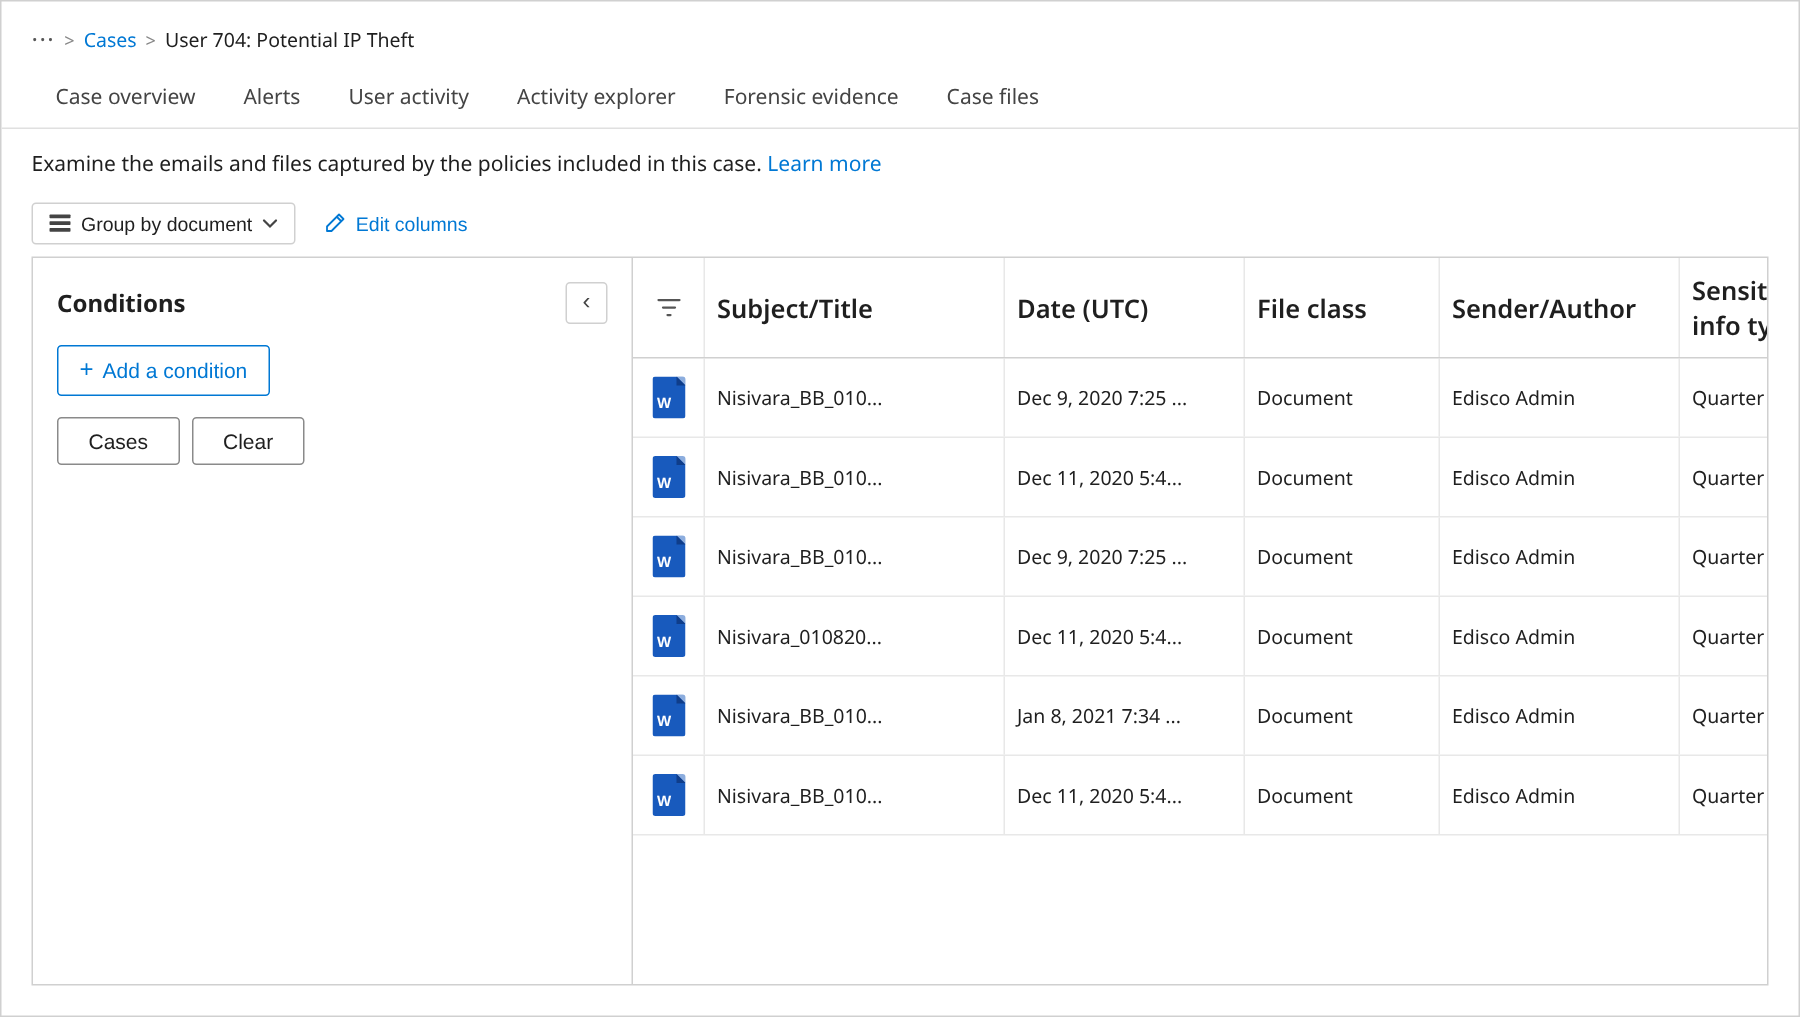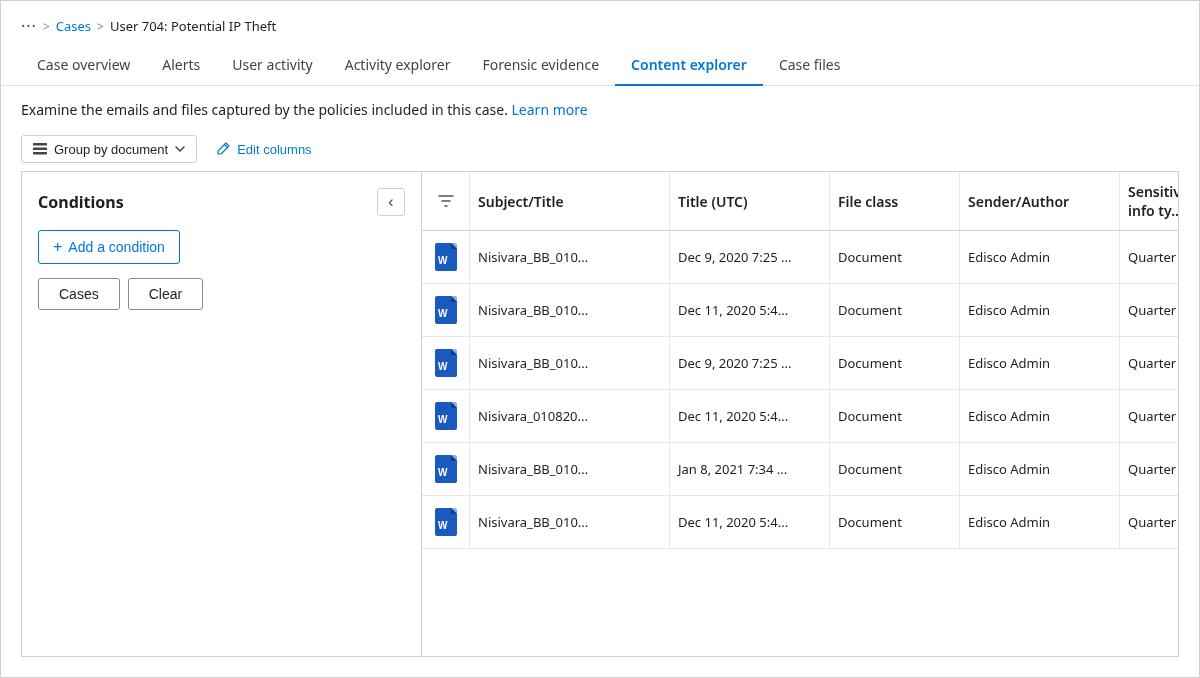--- a/index.html
+++ b/index.html
@@ -203,21 +203,21 @@
     .table-header {
       display: grid;
       grid-template-columns: 48px 200px 160px 130px 160px 1fr;
       border-bottom: 1px solid #d0d0d0;
       background: #fff;
       position: sticky;
       top: 0;
     }
     .th {
       padding: 10px 8px;
-      font-size: 14px;
+      font-size: 17px;
       font-weight: 600;
       color: #1f1f1f;
       border-right: 1px solid #e8e8e8;
       display: flex;
       align-items: center;
     }
     .th:last-child { border-right: none; }
     .th-icon {
       justify-content: center;
     }
@@ -266,21 +266,20 @@
     <span class="chevron">&gt;</span>
     <span class="current">User 704: Potential IP Theft</span>
   </div>
 
   <div class="tabs">
     <div class="tab">Case overview</div>
     <div class="tab">Alerts</div>
     <div class="tab">User activity</div>
     <div class="tab">Activity explorer</div>
     <div class="tab">Forensic evidence</div>
-    <div class="tab active">Content explorer</div>
     <div class="tab">Case files</div>
   </div>
 
   <div class="description">
     <span>Examine the emails and files captured by the policies included in this case.</span>
     <a class="learn-more">Learn more</a>
   </div>
 
   <div class="toolbar">
     <div class="toolbar-left">
@@ -324,21 +323,21 @@
 
     <div class="results-area">
 
       <div class="table-header">
         <div class="th th-icon">
           <svg width="18" height="18" viewBox="0 0 18 18" fill="none">
             <path d="M2 4h14M5 9h8M8 14h2" stroke="#555" stroke-width="1.5" stroke-linecap="round"></path>
           </svg>
         </div>
         <div class="th">Subject/Title</div>
-        <div class="th">Title (UTC)</div>
+        <div class="th">Date (UTC)</div>
         <div class="th">File class</div>
         <div class="th">Sender/Author</div>
         <div class="th">Sensitive info ty...</div>
       </div>
 
       <div id="table-rows-container">
           <div class="table-row">
             <div class="td td-icon">
     <div class="doc-icon-wrap">
       <svg class="doc-icon-svg" viewBox="0 0 22 28" fill="none" xmlns="http://www.w3.org/2000/svg">

